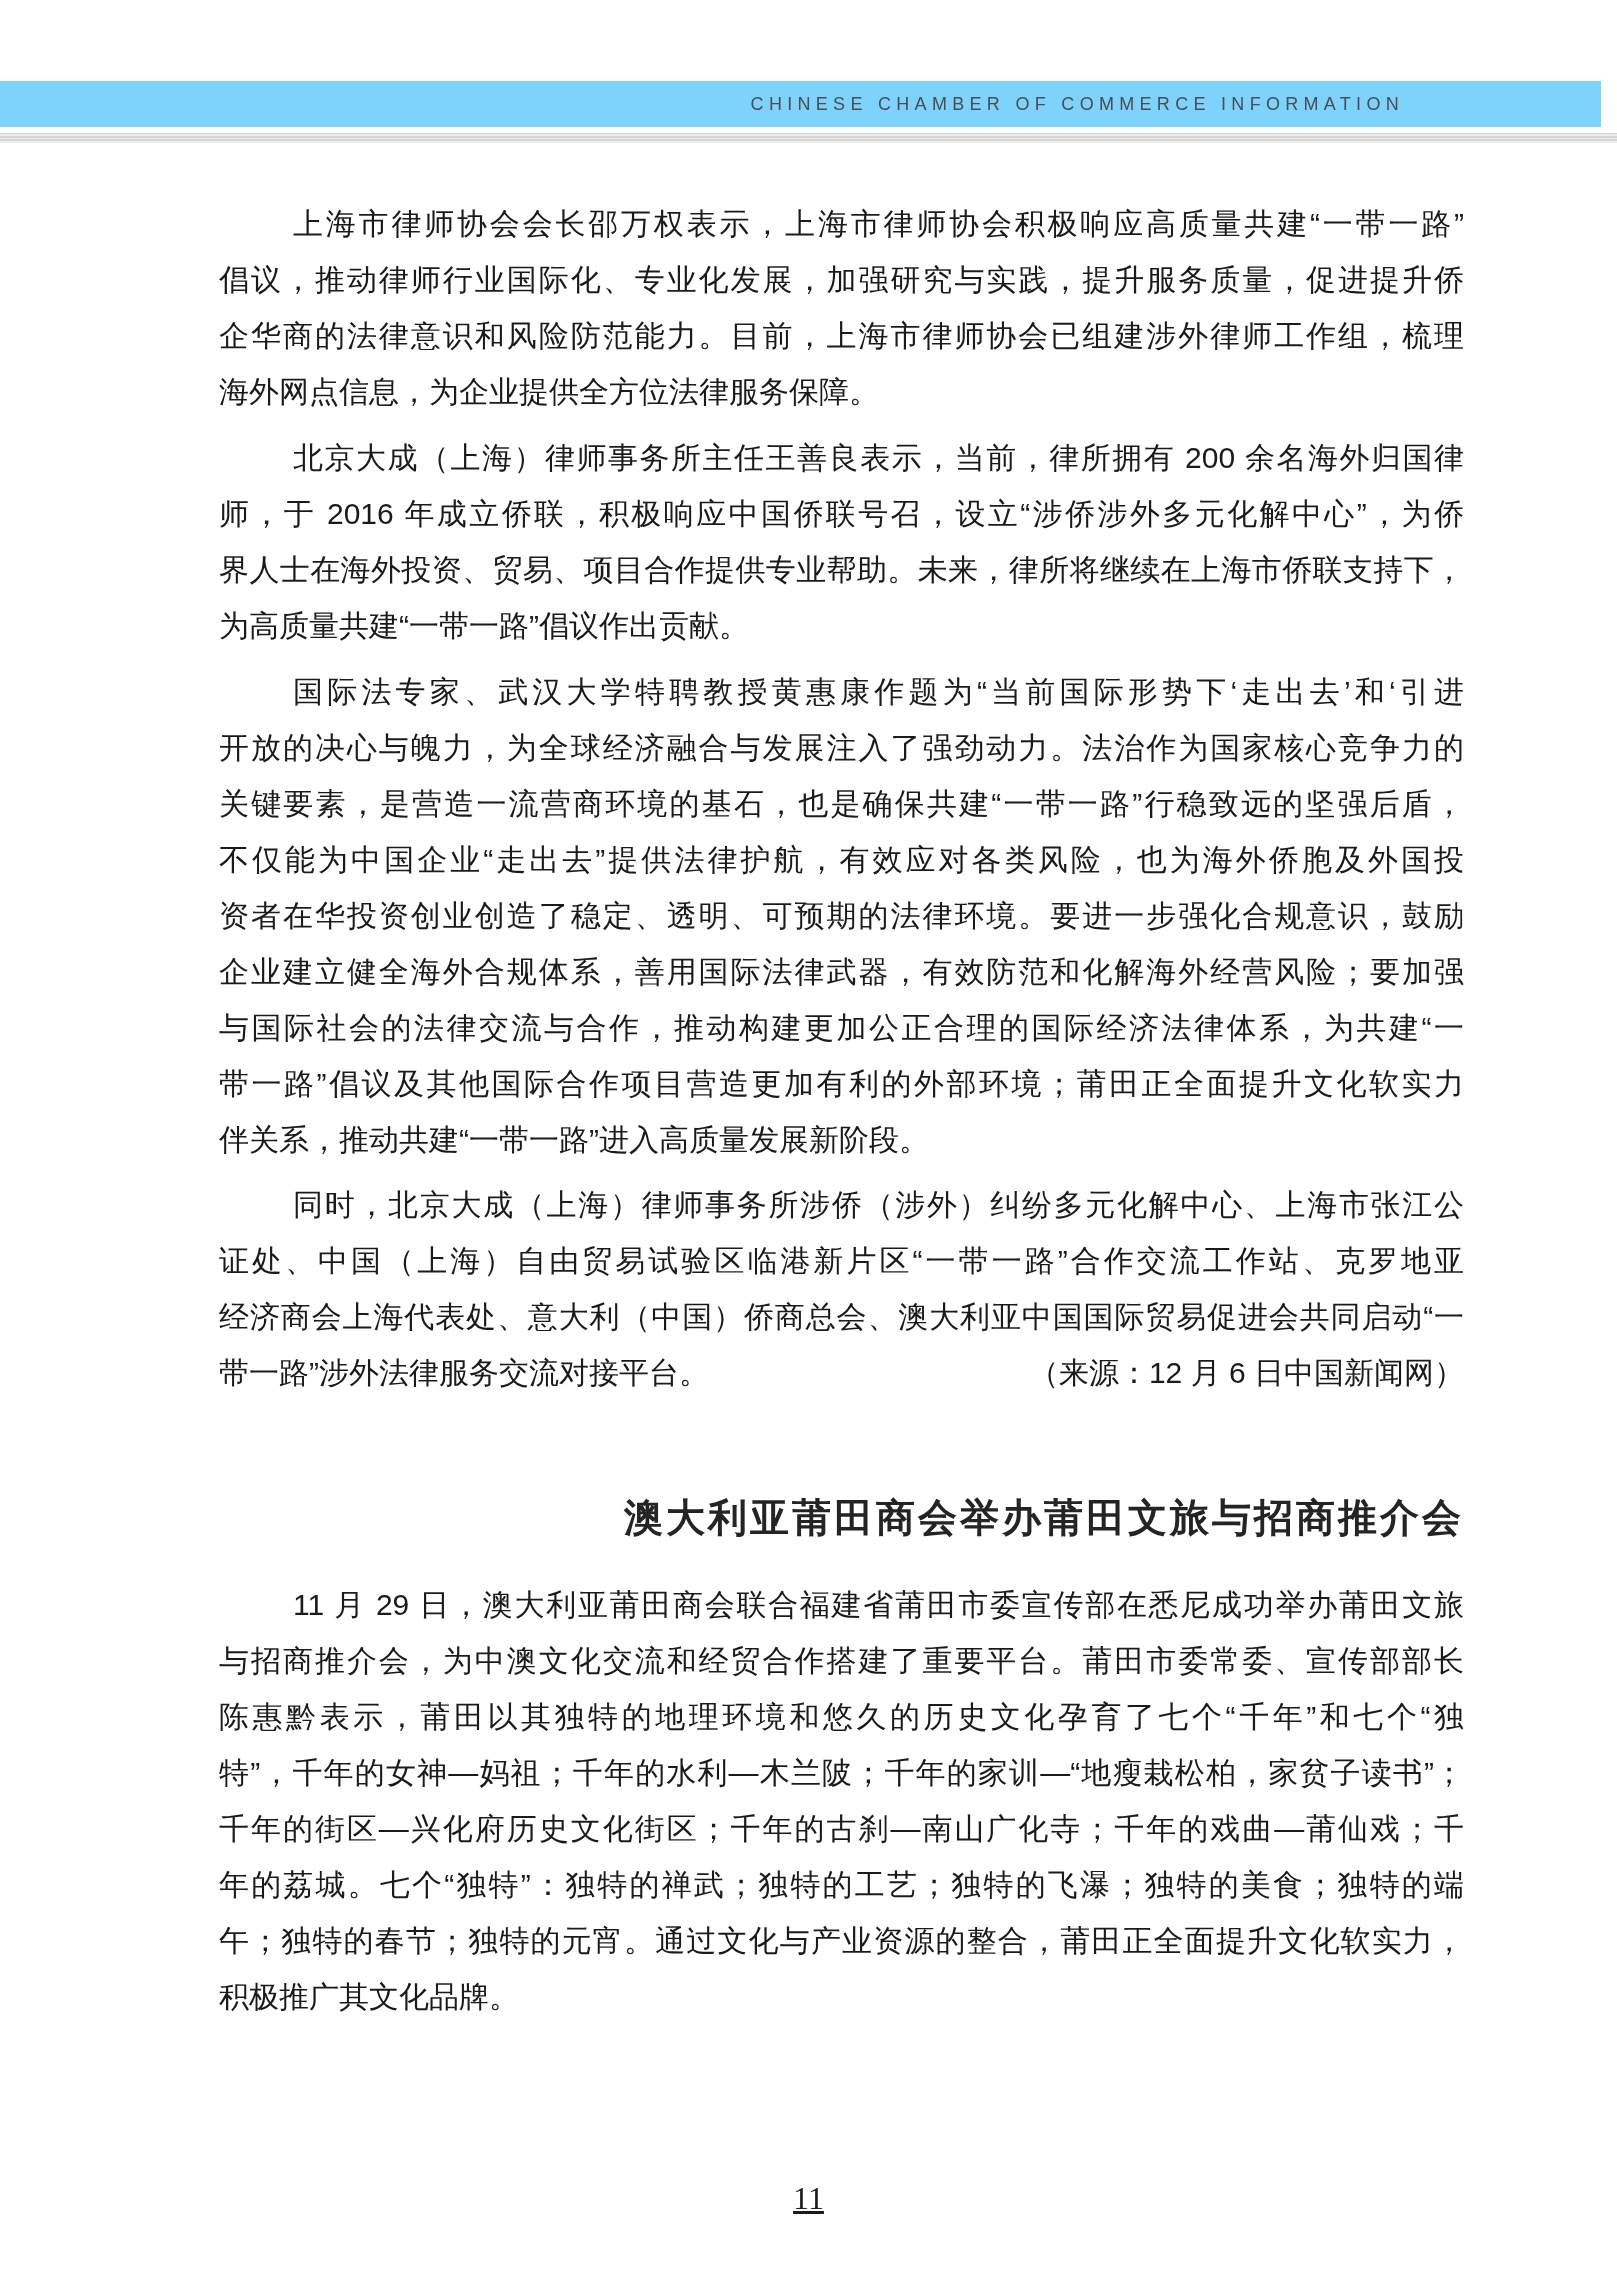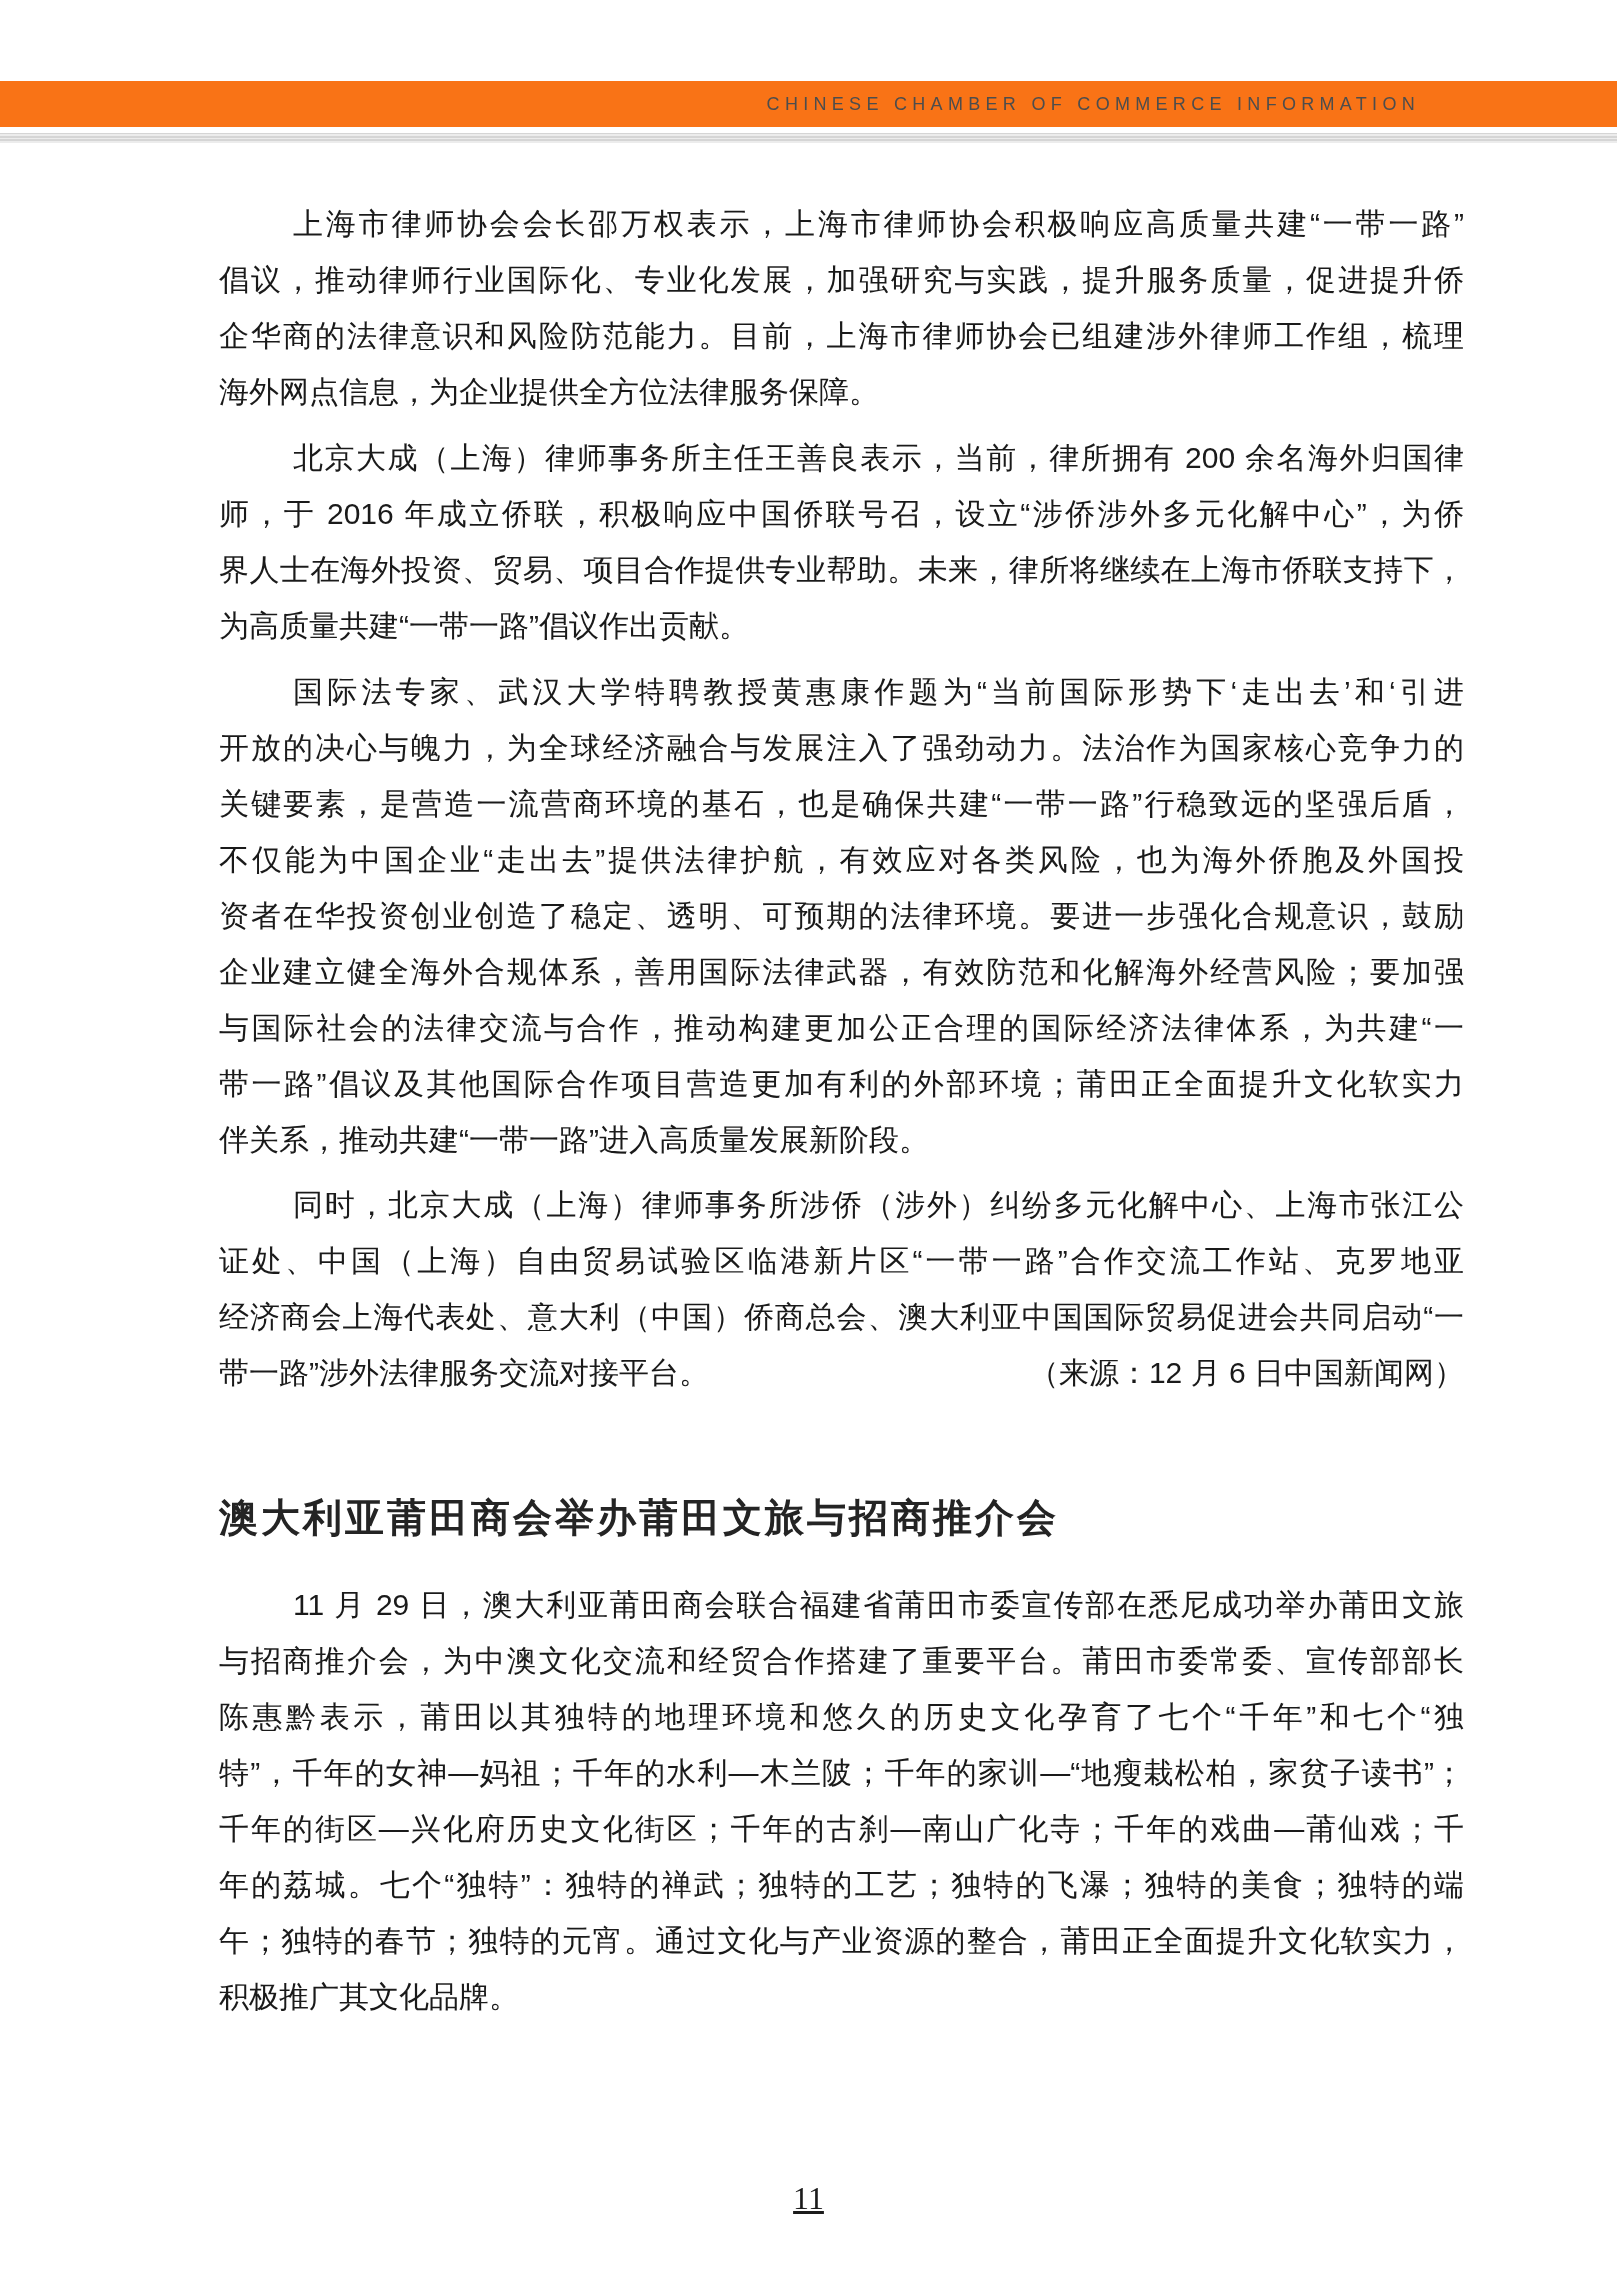--- a/index.html
+++ b/index.html
@@ -5,22 +5,22 @@
   html,body { margin:0; padding:0; background:#ffffff; }
   .page {
     position:relative;
     width:1617px; height:2284px;
     background:#ffffff;
     font-family:"Liberation Sans", sans-serif;
     overflow:hidden;
   }
   
   .header-band {
-    position:absolute; left:0; right:0; top:81px; height:46px;
-    background:#f97316;
+    position:absolute; left:0; right:16px; top:81px; height:46px;
+    background:#7dd3fc;
   }
   .header-band .header-text {
     position:absolute; right:197px; top:50%; transform:translateY(-50%);
     font-size:18px; letter-spacing:5.3px; color:#4d4d4d;
     white-space:nowrap; font-weight:500;
   }
   .header-stripes {
     position:absolute; left:0; right:0; top:133px; height:9.8px;
     background:repeating-linear-gradient(to bottom,
       #d5d5d5 0px, #d5d5d5 1.5px, #ececec 1.5px, #ececec 3.2px);
@@ -34,21 +34,21 @@
   .para { font-size:30px; line-height:56px; margin:0 0 9.8px 0; }
   .para .line { text-align:justify; text-align-last:justify; }
   .para .line.indent { text-indent:74px; }
   .para .line.last { text-align-last:left; }
   .source-row { display:flex; justify-content:space-between; align-items:baseline;gap:15px; }
   .source-row .left { white-space:nowrap; }
   .source-row .right { white-space:nowrap; }
   .article-title {
     margin:83px 0 25px 0;
     font-size:39px; line-height:68px; font-weight:bold;
-    letter-spacing:3px; text-align:left; color:#242424;
+    letter-spacing:3px; text-align:right; color:#242424;
   }
   .page-number {
     position:absolute; left:0; right:0; top:2180px;
     text-align:center;
     font-family:"Liberation Serif", serif;
     font-size:32px; color:#1b1b1b;text-decoration:underline;
   }
 </style>
 </head>
 <body>

